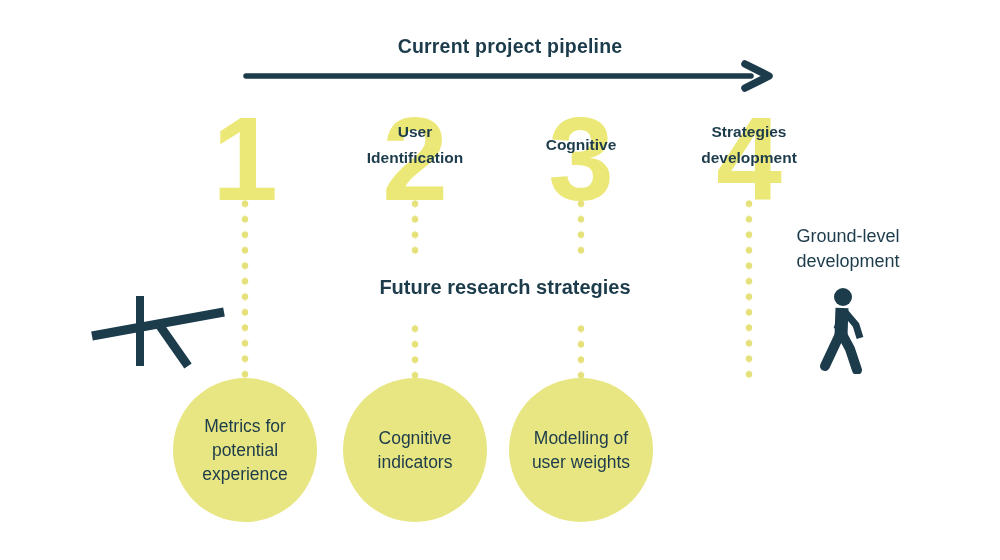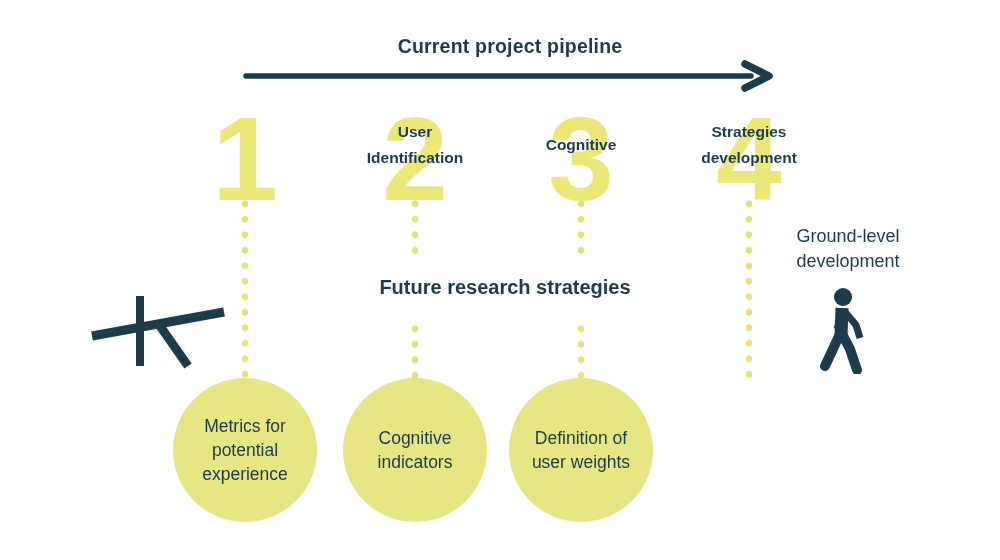--- a/index.html
+++ b/index.html
@@ -77,21 +77,21 @@
     <div class="dots dots-bottom"></div>
     <div class="outcome-circle">Cognitive
 indicators</div>
   </div>
 
   <div class="stage" style="left:491px">
     <div class="stage-number">3</div>
     <div class="stage-label">Cognitive</div>
     <div class="dots dots-top"></div>
     <div class="dots dots-bottom"></div>
-    <div class="outcome-circle">Definition of
+    <div class="outcome-circle">Modelling of
 user weights</div>
   </div>
 
   <div class="stage" style="left:659px">
     <div class="stage-number">4</div>
     <div class="stage-label">Strategies
 development</div>
     <div class="dots dots-full"></div>
   </div>
 

